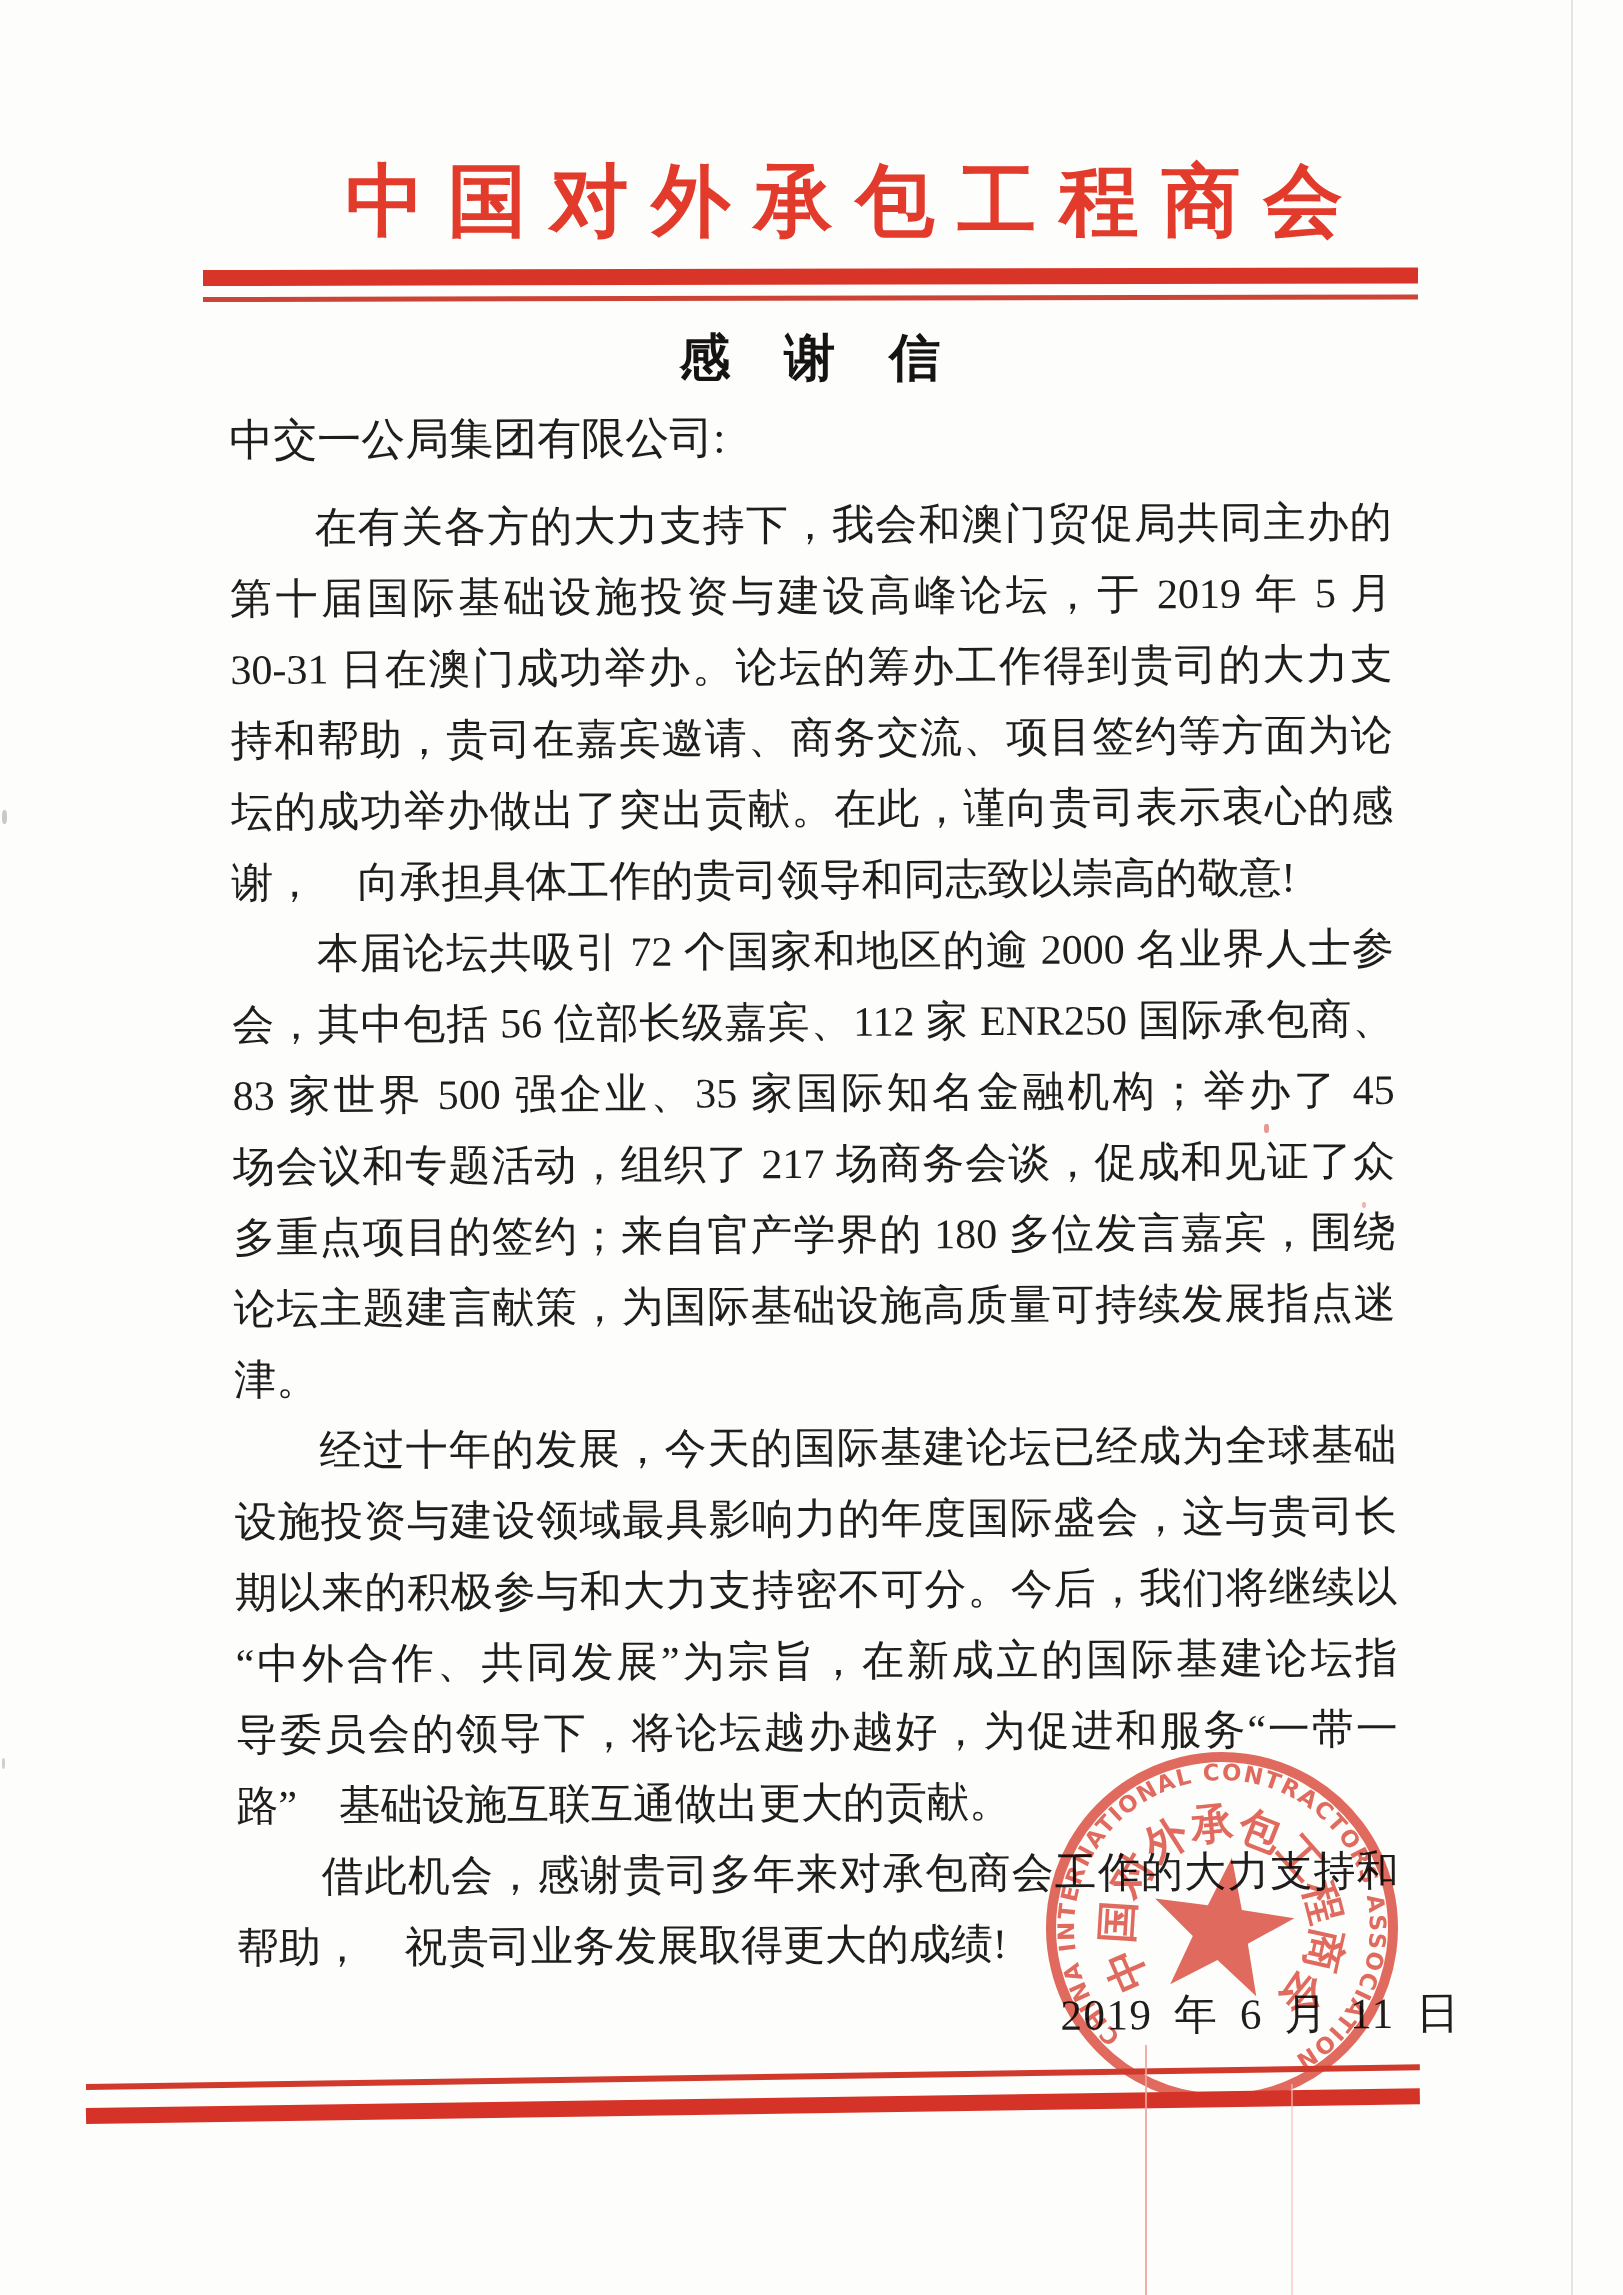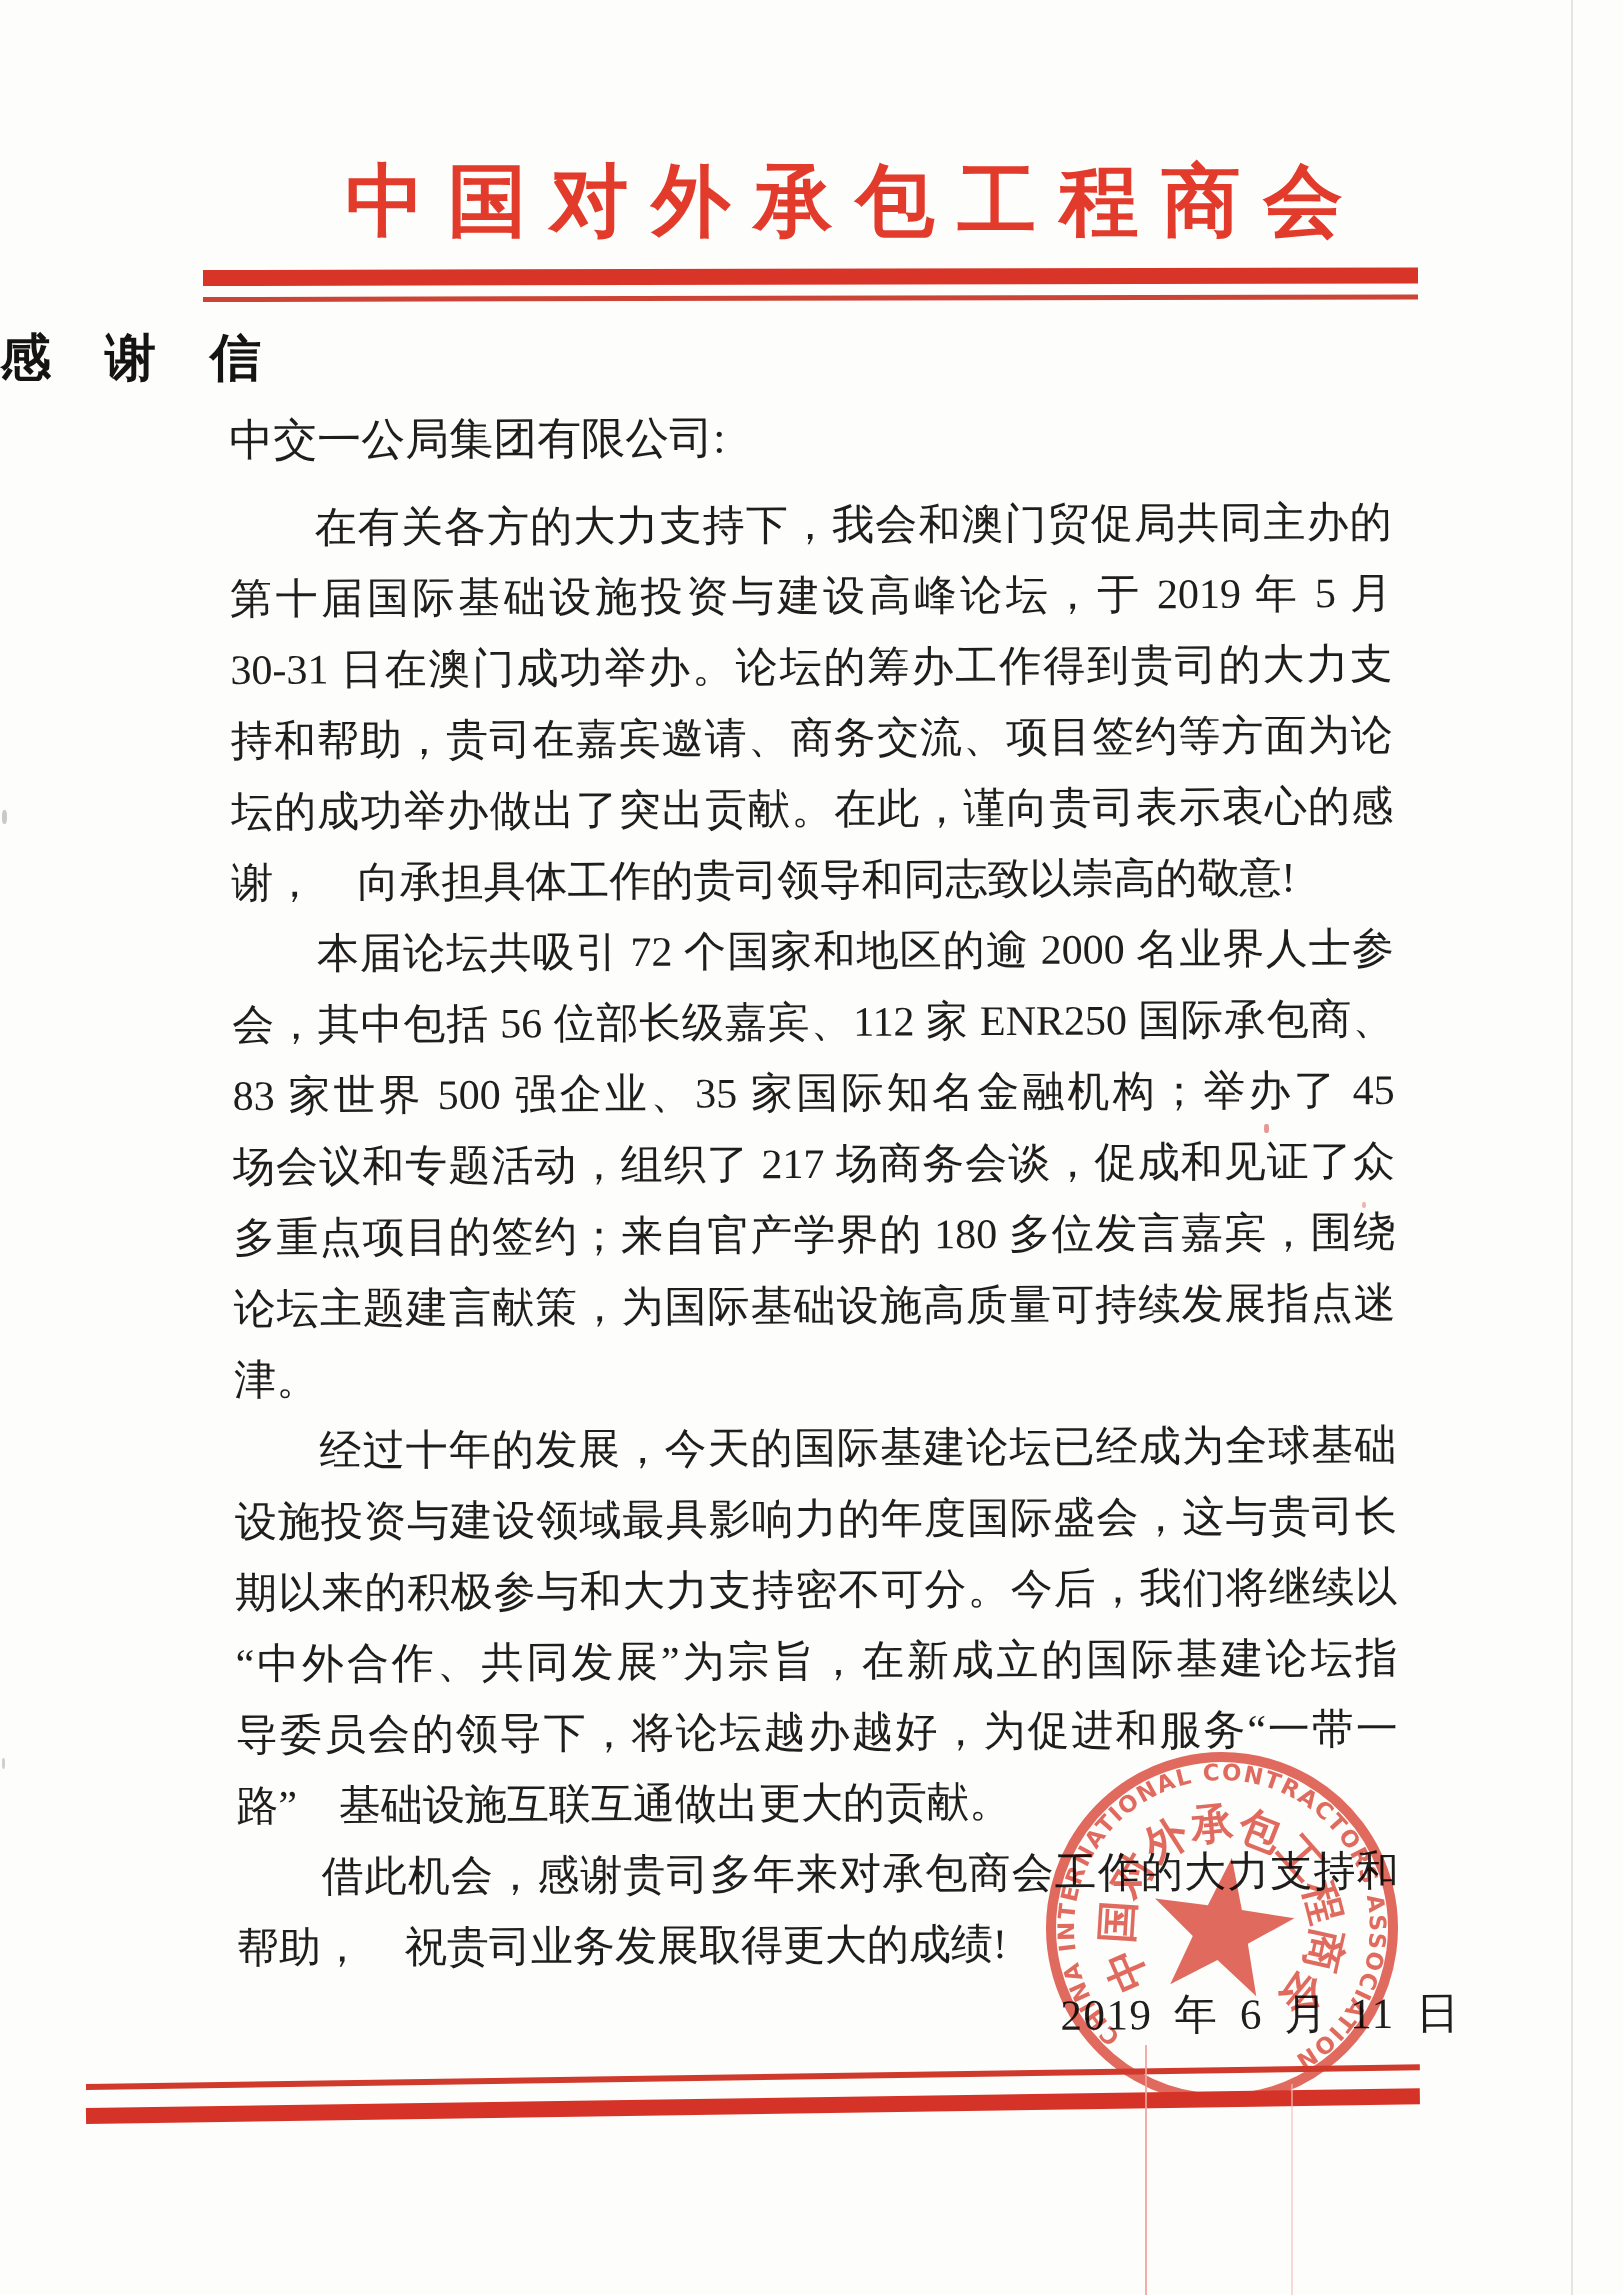--- a/index.html
+++ b/index.html
@@ -23,20 +23,21 @@
     margin-left:40px;
   }
   .rule{position:absolute;transform-origin:0 50%;}
   .rule-top-thick{left:203px;top:270px;width:1215px;height:16px;background:#d93428;transform:rotate(-0.12deg);}
   .rule-top-thin {left:203px;top:297px;width:1215px;height:5.4px; background:#cc4436;transform:rotate(-0.12deg);}
   .rule-bot-thin {left:86px;top:2084px;width:1334px;height:6.2px; background:#cf3a2c;transform:rotate(-0.85deg);}
   .rule-bot-thick{left:86px;top:2108px;width:1334px;height:16px;background:#d53327;transform:rotate(-0.85deg);}
   
   .letter-title{
     position:absolute;top:324px;left:0;width:100%;
+    text-align:center;
     font-size:51px;font-weight:bold;
     word-spacing:32px;letter-spacing:4.6px;
     color:#151413;
   }
   .content{
     position:absolute;left:229px;top:411px;width:1162px;
     transform:rotate(-0.3deg);transform-origin:0 0;
   }
   .salutation{
     position:absolute;top:0;left:0;

